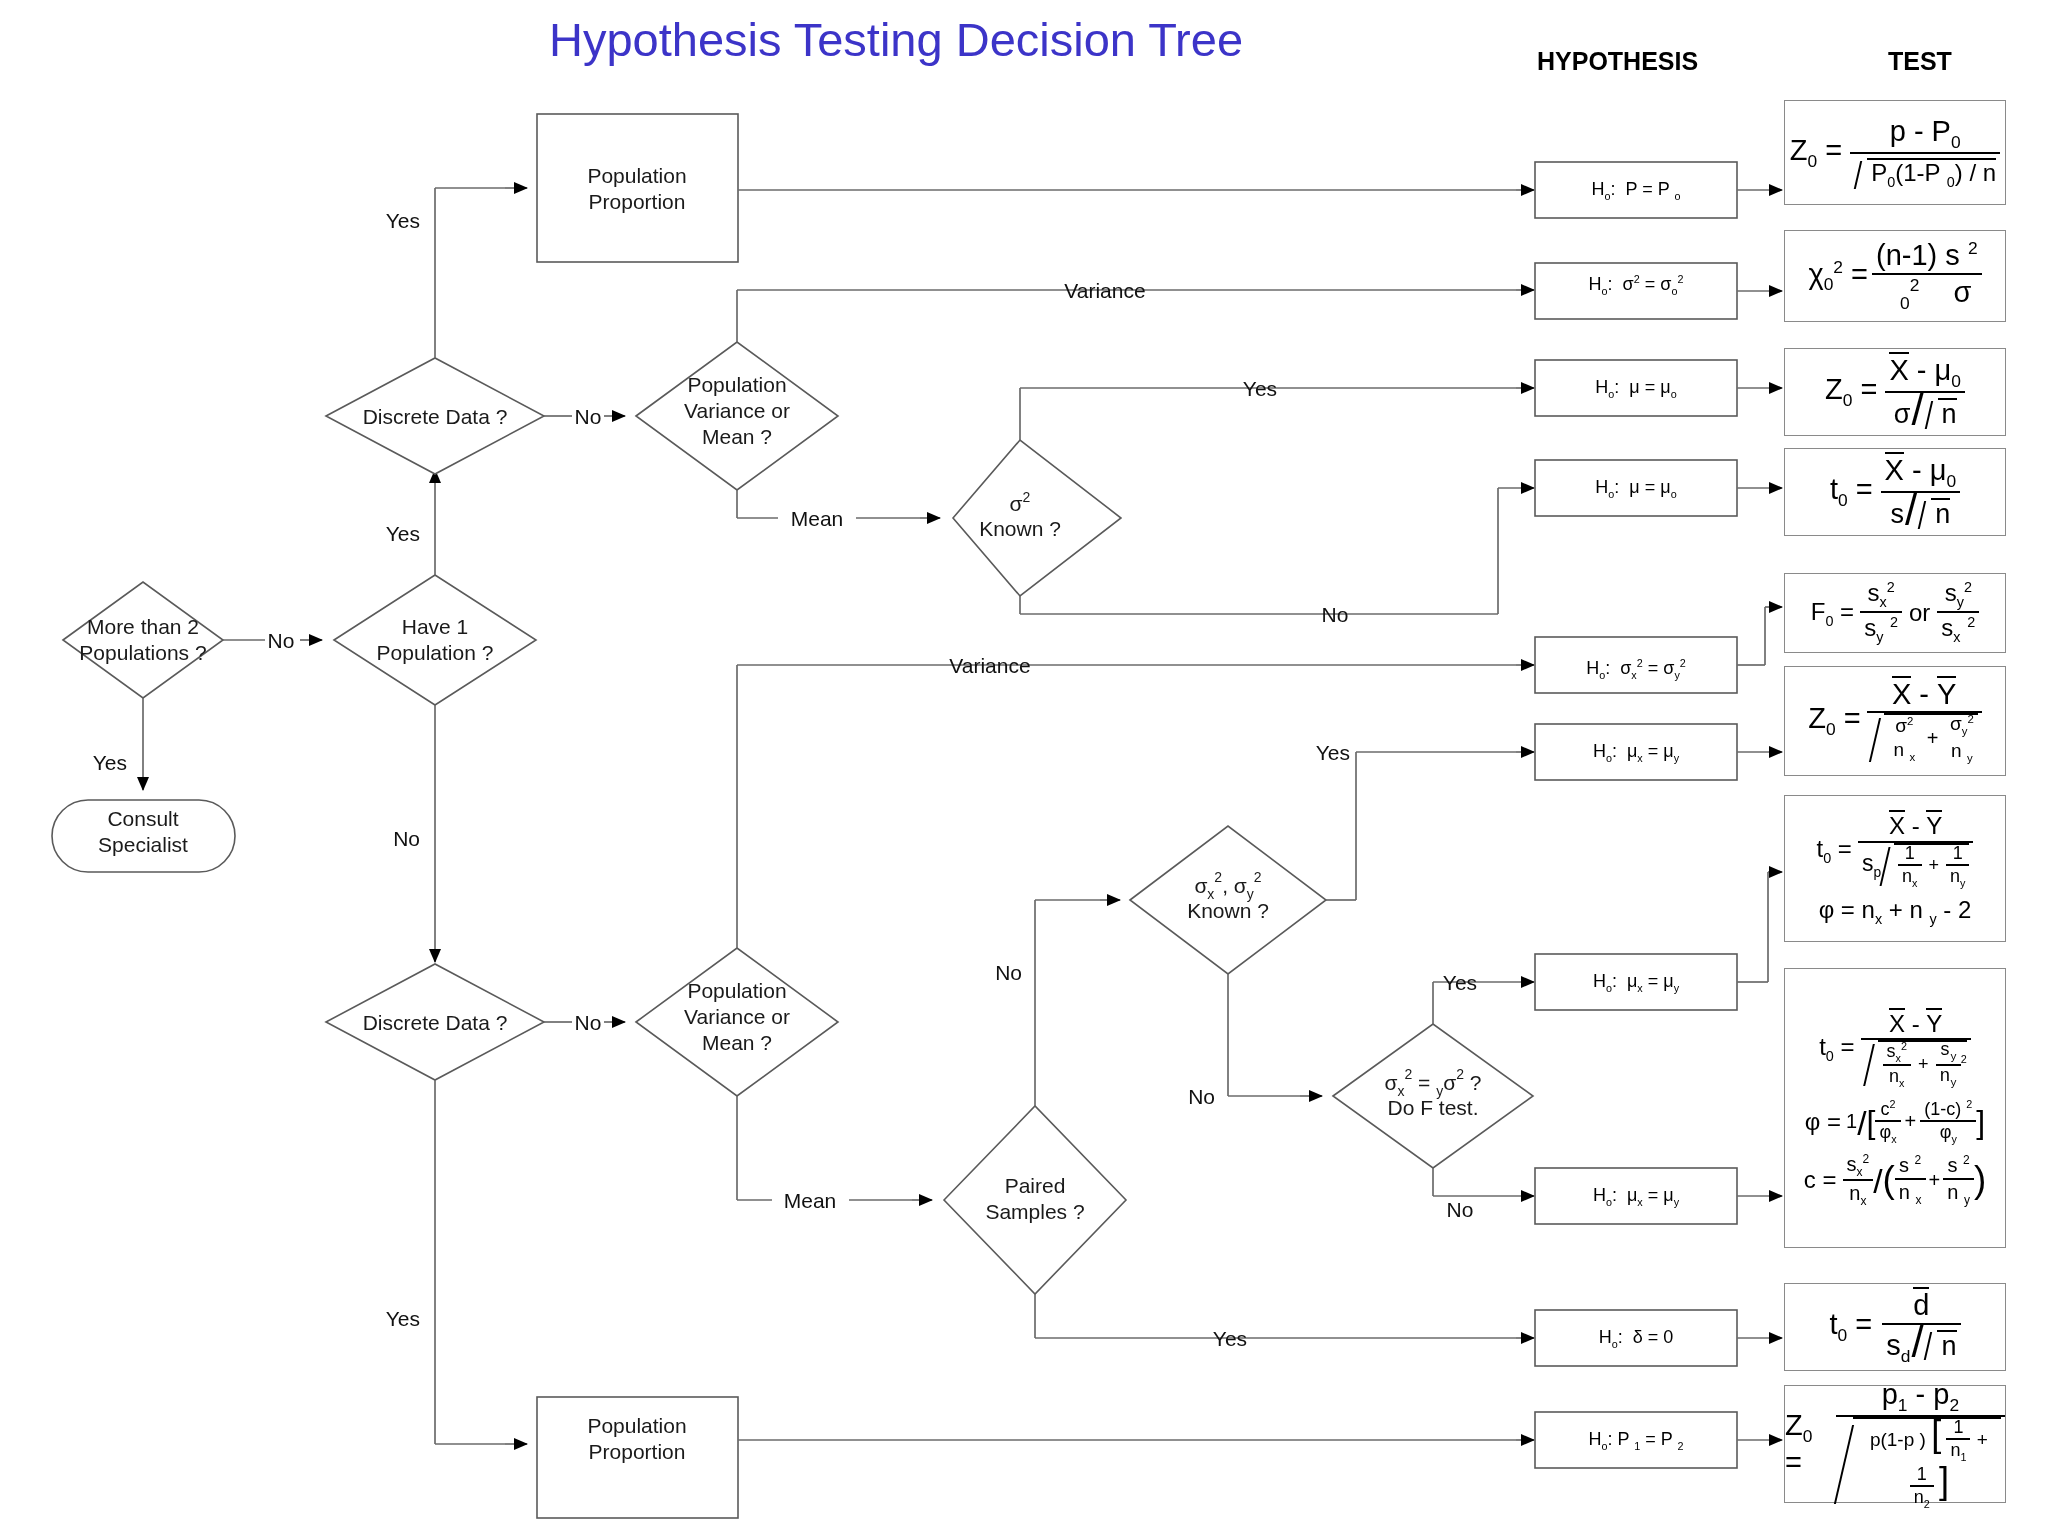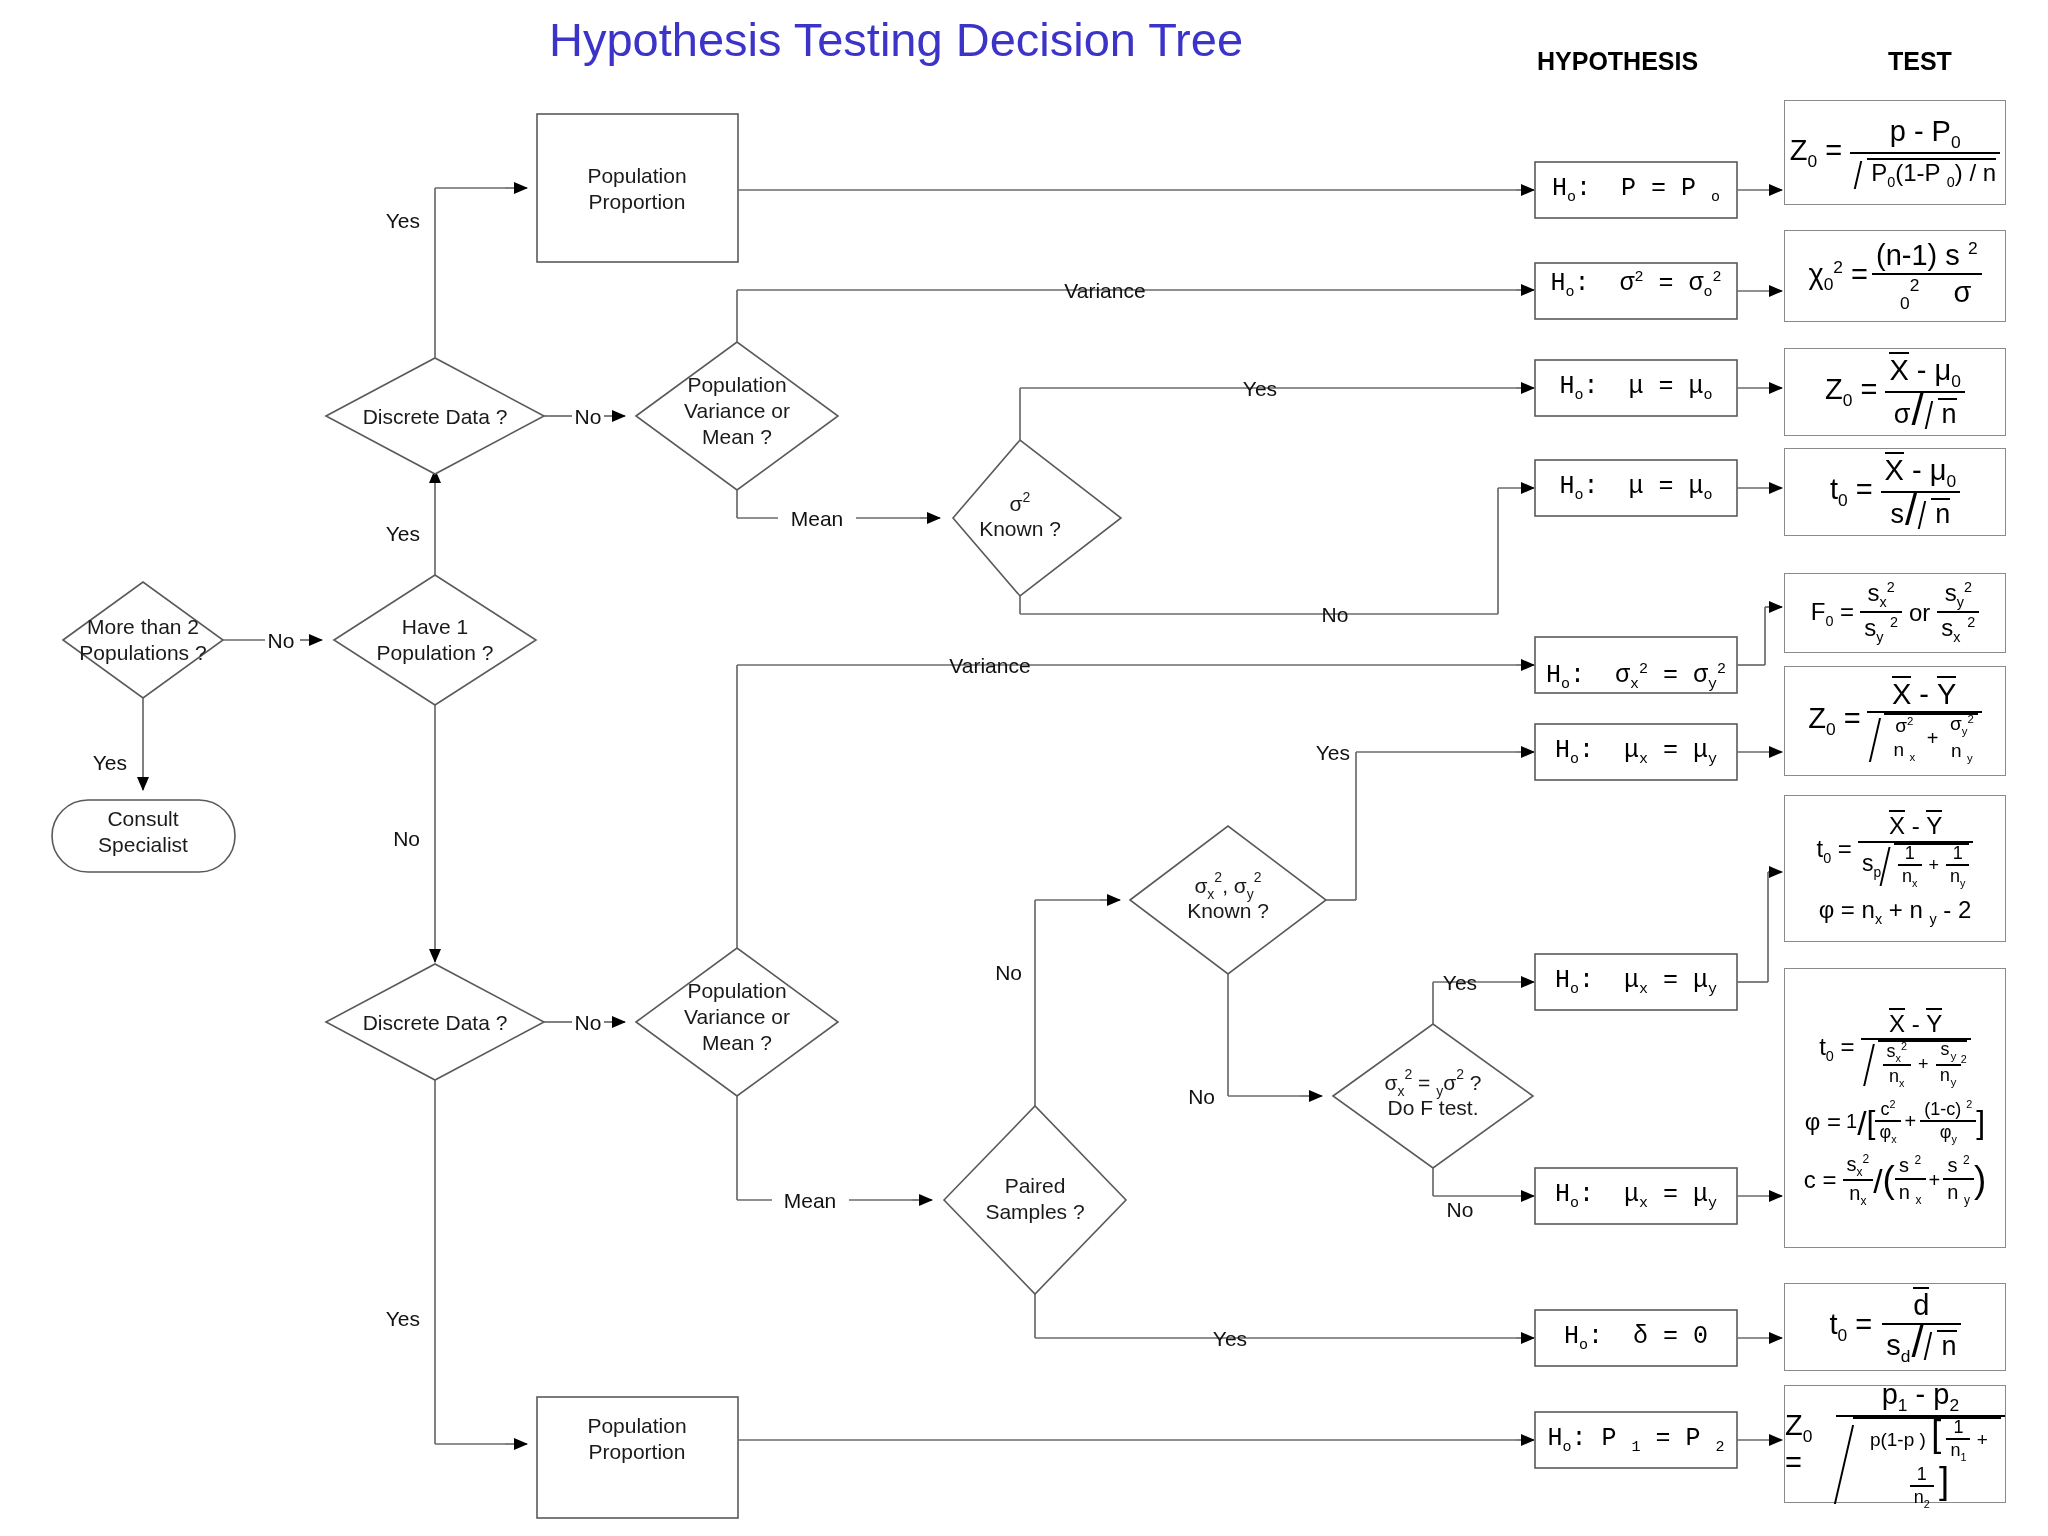--- a/index.html
+++ b/index.html
@@ -7,21 +7,21 @@
        font-family:"Liberation Sans","DejaVu Sans",sans-serif;}
   #stage{position:relative;width:2048px;height:1536px;background:#fff;}
   svg.layer{position:absolute;left:0;top:0;width:2048px;height:1536px;}
   .ttl{font-family:"Liberation Sans",sans-serif;font-size:47px;fill:#3c34c8;}
   .hdr{font-family:"Liberation Sans",sans-serif;font-size:25px;font-weight:bold;fill:#000;}
   .nodetext{font-family:"Liberation Sans",sans-serif;font-size:21px;fill:#1a1a1a;}
   .edgelbl{font-family:"Liberation Sans",sans-serif;font-size:21px;fill:#111;}
   .shape{fill:#ffffff;stroke:#5a5a5a;stroke-width:1.6;}
   .conn{stroke:#6b6b6b;stroke-width:1.7;fill:none;}
   .arrowfill{fill:#000;}
-  .hyp{font-family:Liberation Mono, monospace;font-size:25px;fill:#000;}
+  .hyp{font-family:Liberation Sans, sans-serif;font-size:18px;fill:#000;}
   .fml{position:absolute;box-sizing:border-box;background:#fff;
        border:1.6px solid #8a8a8a;display:flex;align-items:center;
        justify-content:center;color:#000;
        font-family:"Liberation Sans",sans-serif;}
   .frac{display:inline-block;vertical-align:middle;text-align:center;}
   .frac .num{display:block;padding:0 4px;border-bottom:2.4px solid #000;line-height:1.18;}
   .frac .den{display:block;padding:0 4px;line-height:1.22;}
   .rad{display:inline-block;position:relative;padding-left:17px;}
   .rad:before{content:"";position:absolute;left:3px;top:8%;width:11px;height:84%;
     border-left:2.3px solid #000;transform:skewX(-13deg);}
@@ -248,21 +248,21 @@
   </div>
   <div class="fml" style="left:1535px;top:263px;width:202px;height:44px;border:none;background:transparent;">
     <span class="hyp">H<span class="sbs">o</span>:&nbsp; σ<span class="sq">2</span> = σ<span class="sbs">o</span><span class="sq">2</span></span>
   </div>
   <div class="fml" style="left:1535px;top:360px;width:202px;height:56px;border:none;background:transparent;">
     <span class="hyp">H<span class="sbs">o</span>:&nbsp; μ = μ<span class="sbs">o</span></span>
   </div>
   <div class="fml" style="left:1535px;top:460px;width:202px;height:56px;border:none;background:transparent;">
     <span class="hyp">H<span class="sbs">o</span>:&nbsp; μ = μ<span class="sbs">o</span></span>
   </div>
-  <div class="fml" style="left:1535px;top:637px;width:202px;height:64px;border:none;background:transparent;margin-top:8px;">
+  <div class="fml" style="left:1535px;top:637px;width:202px;height:64px;border:none;background:transparent;">
     <span class="hyp">H<span class="sbs">o</span>:&nbsp; σ<span class="sbs">x</span><span class="sq">2</span> = σ<span class="sbs">y</span><span class="sq">2</span></span>
   </div>
   <div class="fml" style="left:1535px;top:724px;width:202px;height:56px;border:none;background:transparent;">
     <span class="hyp">H<span class="sbs">o</span>:&nbsp; μ<span class="sbs">x</span> = μ<span class="sbs">y</span></span>
   </div>
   <div class="fml" style="left:1535px;top:954px;width:202px;height:56px;border:none;background:transparent;">
     <span class="hyp">H<span class="sbs">o</span>:&nbsp; μ<span class="sbs">x</span> = μ<span class="sbs">y</span></span>
   </div>
   <div class="fml" style="left:1535px;top:1168px;width:202px;height:56px;border:none;background:transparent;">
     <span class="hyp">H<span class="sbs">o</span>:&nbsp; μ<span class="sbs">x</span> = μ<span class="sbs">y</span></span>

